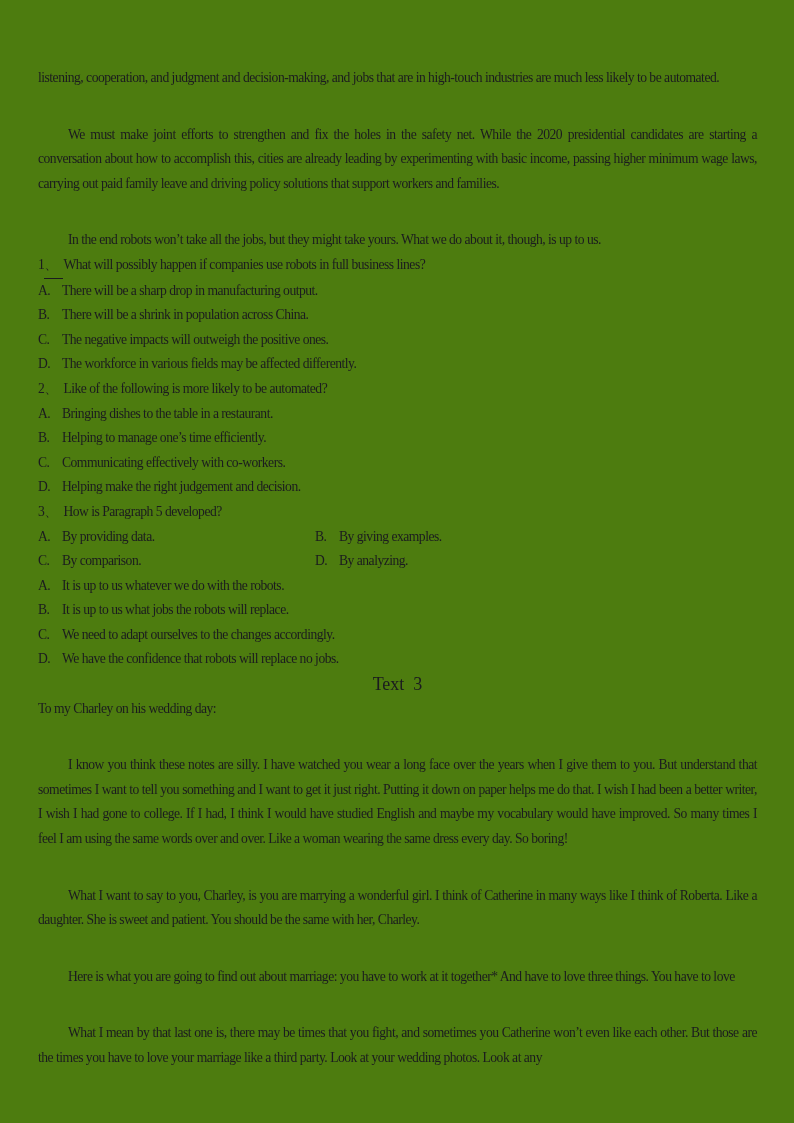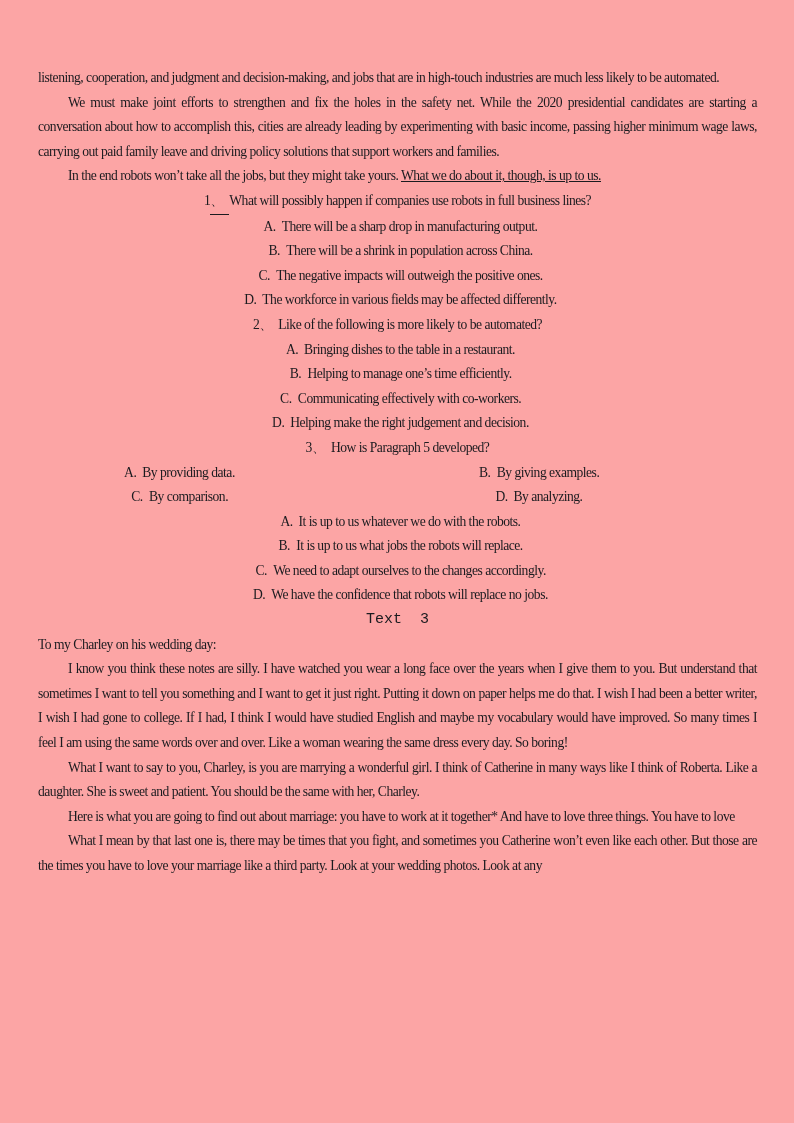--- a/index.html
+++ b/index.html
@@ -4,66 +4,66 @@
 <style>
   html, body {
     margin: 0;
     padding: 0;
     background: #ffffff;
   }
   .page {
     position: relative;
     width: 794px;
     height: 1123px;
-    background: #fca5a5;
+    background: #4d7c0f;
     overflow: hidden;
     font-family: "Liberation Serif", "DejaVu Serif", serif;
     color: #1b1b1f;
   }
   .doc {
     position: absolute;
     top: 66px;
     left: 38px;
     width: 719px;
     font-size: 13.6px;
     letter-spacing: -0.5px;
     line-height: 24.6px;
   }
   .para {
     margin: 0;
     text-align: justify;
   }
   .indent {
     text-indent: 30px;
+    margin-top: 32px;
   }
   .ul {
-    text-decoration: underline;
   }
   .qline, .opt {
     margin: 0;
-    text-align: center;
+    text-align: left;
   }
   .qmark {
     display: inline-block;
     padding-right: 6px;
   }
   .qmark.u-after {
     border-bottom: 1px solid currentColor;
   }
   .olabel {
     display: inline-block;
     width: 24px;
   }
   .optgrid {
     display: grid;
     grid-template-columns: 277px auto;
   }
   .text3-heading {
-    font-family: Liberation Mono, monospace;
-    font-size: 15px;
+    font-family: Liberation Serif, serif;
+    font-size: 18px;
     letter-spacing: 0;
     text-align: center;
     white-space: pre;
     line-height: 24.6px;
   }
 </style>
 </head>
 <body>
 
 <div class="page">

